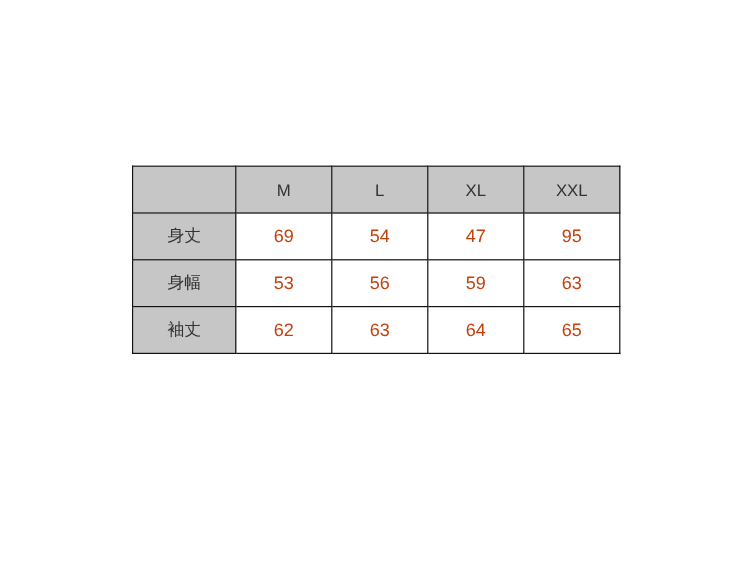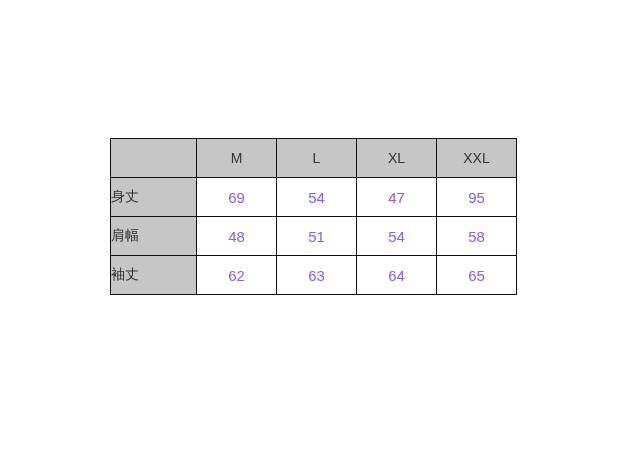--- a/index.html
+++ b/index.html
@@ -49,26 +49,26 @@
     background: #c6c6c6;
   }
   thead th.sizehead {
     background: #c6c6c6;
     color: #333333;
     font-size: 14px;
   }
   tbody td.rowlabel {
     background: #c6c6c6;
     color: #333333;
-    text-align: left;
+    text-align: center;
     font-size: 14px;
   }
   tbody td.value {
     background: #ffffff;
-    color: #8b5cf6;
+    color: #c2410c;
     font-size: 15px;
   }
 </style>
 </head>
 <body>
 
 <div class="page">
   <div class="table-wrap">
     <table class="size-table">
       <colgroup>
@@ -89,25 +89,25 @@
       </thead>
       <tbody>
         <tr>
           <td class="rowlabel">身丈</td>
           <td class="value">69</td>
           <td class="value">54</td>
           <td class="value">47</td>
           <td class="value">95</td>
         </tr>
         <tr>
-          <td class="rowlabel">肩幅</td>
-          <td class="value">48</td>
-          <td class="value">51</td>
-          <td class="value">54</td>
-          <td class="value">58</td>
+          <td class="rowlabel">身幅</td>
+          <td class="value">53</td>
+          <td class="value">56</td>
+          <td class="value">59</td>
+          <td class="value">63</td>
         </tr>
         <tr>
           <td class="rowlabel">袖丈</td>
           <td class="value">62</td>
           <td class="value">63</td>
           <td class="value">64</td>
           <td class="value">65</td>
         </tr>
       </tbody>
     </table>

